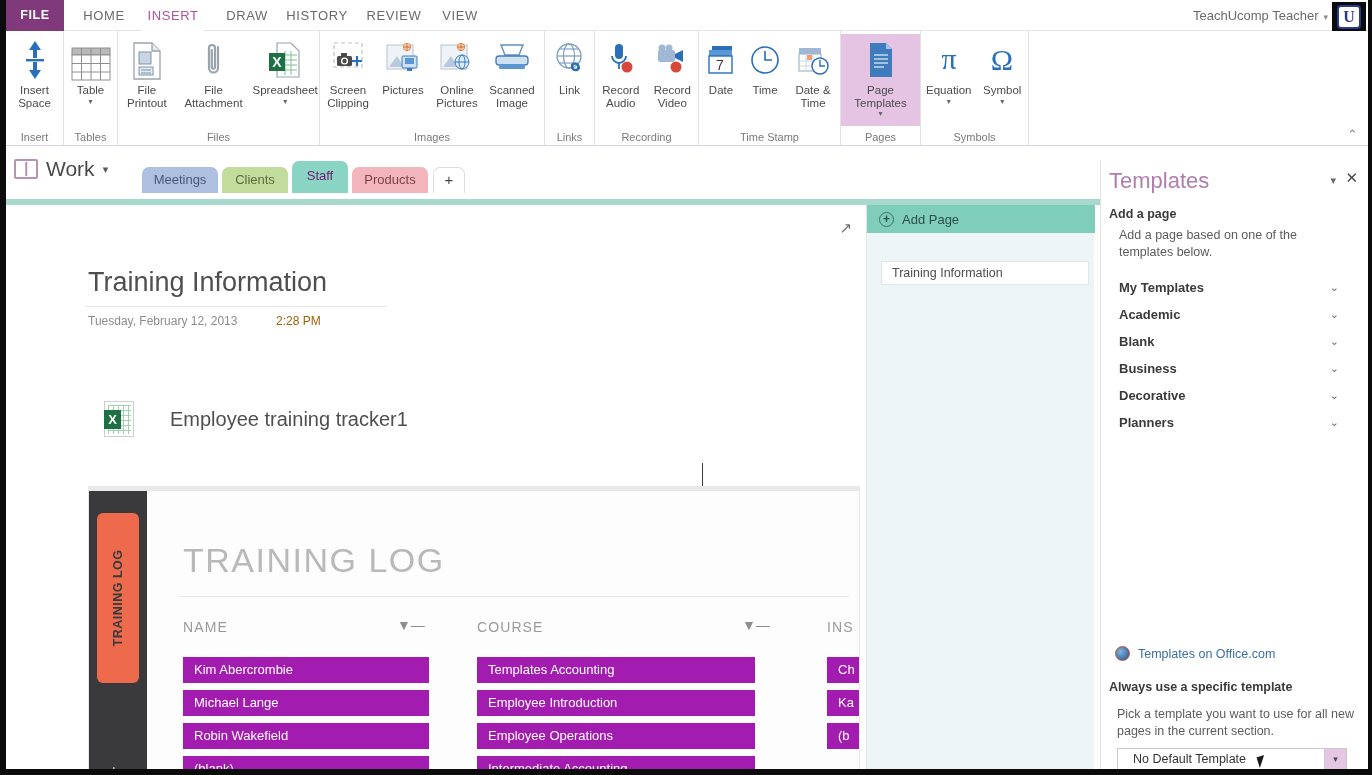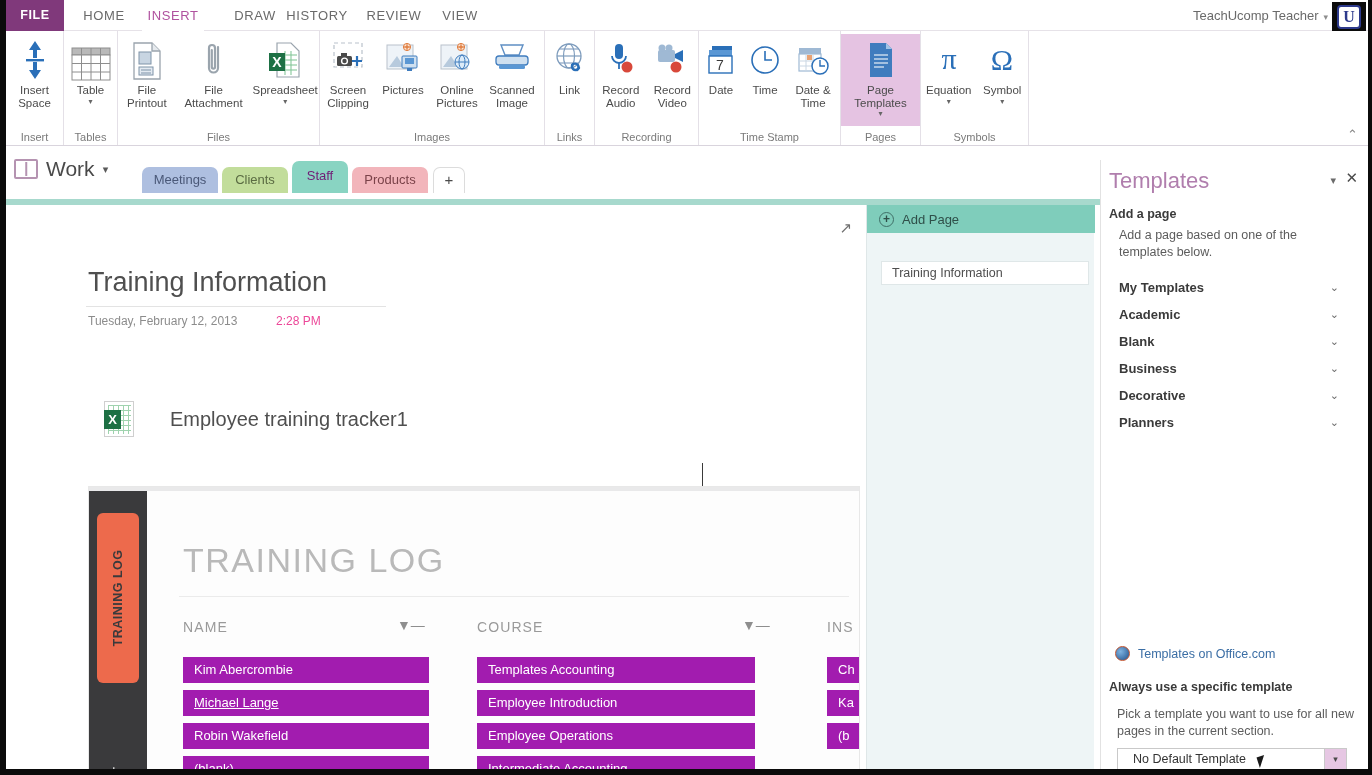--- a/index.html
+++ b/index.html
@@ -136,21 +136,21 @@
     position:absolute; left:82px; top:62px; font-size:27px; color:#4f4f4f;
     font-weight:normal; white-space:nowrap;
   }
   .title-rule {
     position:absolute; left:80px; top:101px; width:300px; height:1px; background:#e3e3e3;
   }
   .page-date {
     position:absolute; left:82px; top:109px; font-size:12px; color:#8c8c8c;
   }
   .page-time {
-    position:absolute; left:270px; top:109px; font-size:12px; color:#ec4899;
+    position:absolute; left:270px; top:109px; font-size:12px; color:#a16207;
   }
   .caret-bar {
     position:absolute; left:696px; top:258px; width:1px; height:30px; background:#3a3a3a;
   }
   .expand-ico {
     position:absolute; right:14px; top:14px; font-size:15px; color:#6f6f6f; cursor:default;
   }
 
   .xls-row {
     position:absolute; left:98px; top:196px; display:flex; align-items:center; gap:36px;
@@ -277,21 +277,21 @@
 </style>
 </head>
 <body>
 
 <div id="app">
 
   <div class="tabstrip">
     <div class="rtab file" style="left:6px;width:58px;">FILE</div>
     <div class="rtab" style="left:70px;width:68px;">HOME</div>
     <div class="rtab active" style="left:142px;width:62px;">INSERT</div>
-    <div class="rtab" style="left:224px;width:62px;text-align:center;">DRAW</div>
+    <div class="rtab" style="left:216px;width:62px;text-align:center;">DRAW</div>
     <div class="rtab" style="left:278px;width:78px;">HISTORY</div>
     <div class="rtab" style="left:360px;width:68px;">REVIEW</div>
     <div class="rtab" style="left:432px;width:56px;">VIEW</div>
 
     <div class="acct">
       <span>TeachUcomp Teacher</span><span class="caret">▾</span>
     </div>
     <div class="acct-badge">
       <div class="u">U</div>
     </div>
@@ -654,21 +654,21 @@
         <div class="sheet-title">TRAINING LOG</div>
         <div class="hrule"></div>
 
         <div class="colhead" style="left:36px;">NAME</div>
         <div class="filter-ico" style="left:250px;">▼—</div>
         <div class="colhead" style="left:330px;">COURSE</div>
         <div class="filter-ico" style="left:595px;">▼—</div>
         <div class="colhead" style="left:680px;">INS</div>
 
         <div class="cell" style="left:36px;  top:166px; width:246px;">Kim Abercrombie</div>
-        <div class="cell" style="left:36px;  top:199px; width:246px;text-decoration:underline;">Michael Lange</div>
+        <div class="cell" style="left:36px;  top:199px; width:246px;">Michael Lange</div>
         <div class="cell" style="left:36px;  top:232px; width:246px;">Robin Wakefield</div>
         <div class="cell" style="left:36px;  top:265px; width:246px;">(blank)</div>
 
         <div class="cell" style="left:330px; top:166px; width:278px;">Templates Accounting</div>
         <div class="cell" style="left:330px; top:232px; width:278px;">Employee Operations</div>
         <div class="cell" style="left:330px; top:199px; width:278px;">Employee Introduction</div>
         <div class="cell" style="left:330px; top:265px; width:278px;">Intermediate Accounting</div>
 
         <div class="cell" style="left:680px; top:166px; width:80px;">Ch</div>
         <div class="cell" style="left:680px; top:199px; width:80px;">Ka</div>

